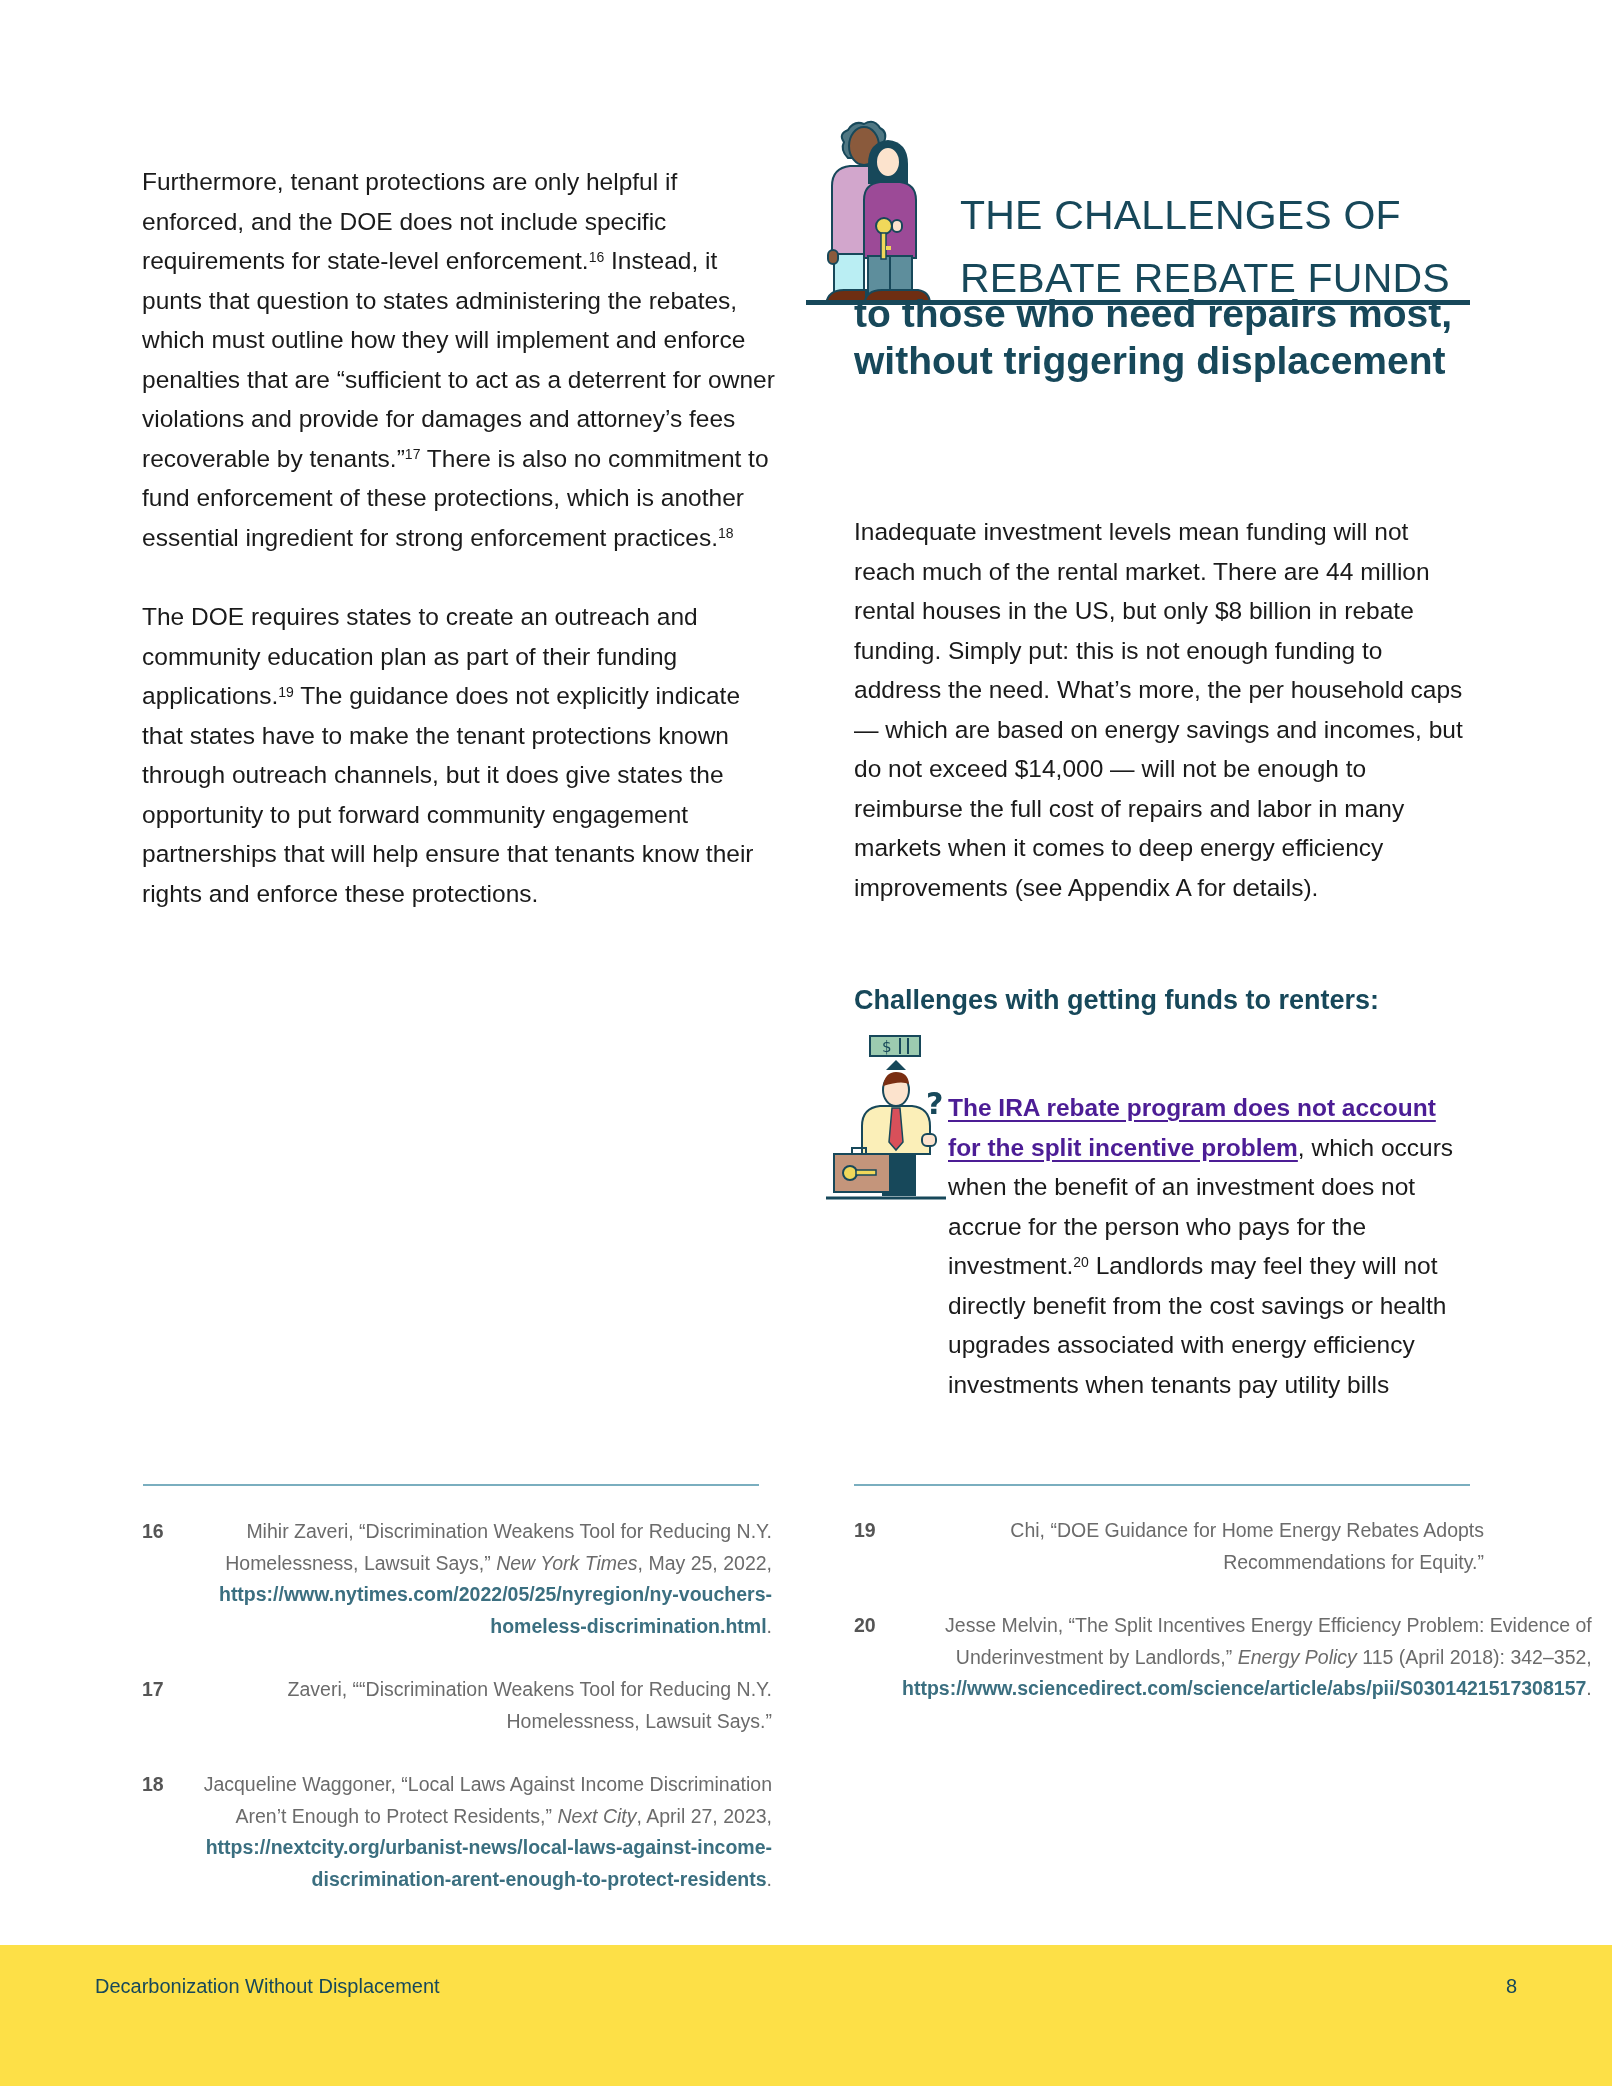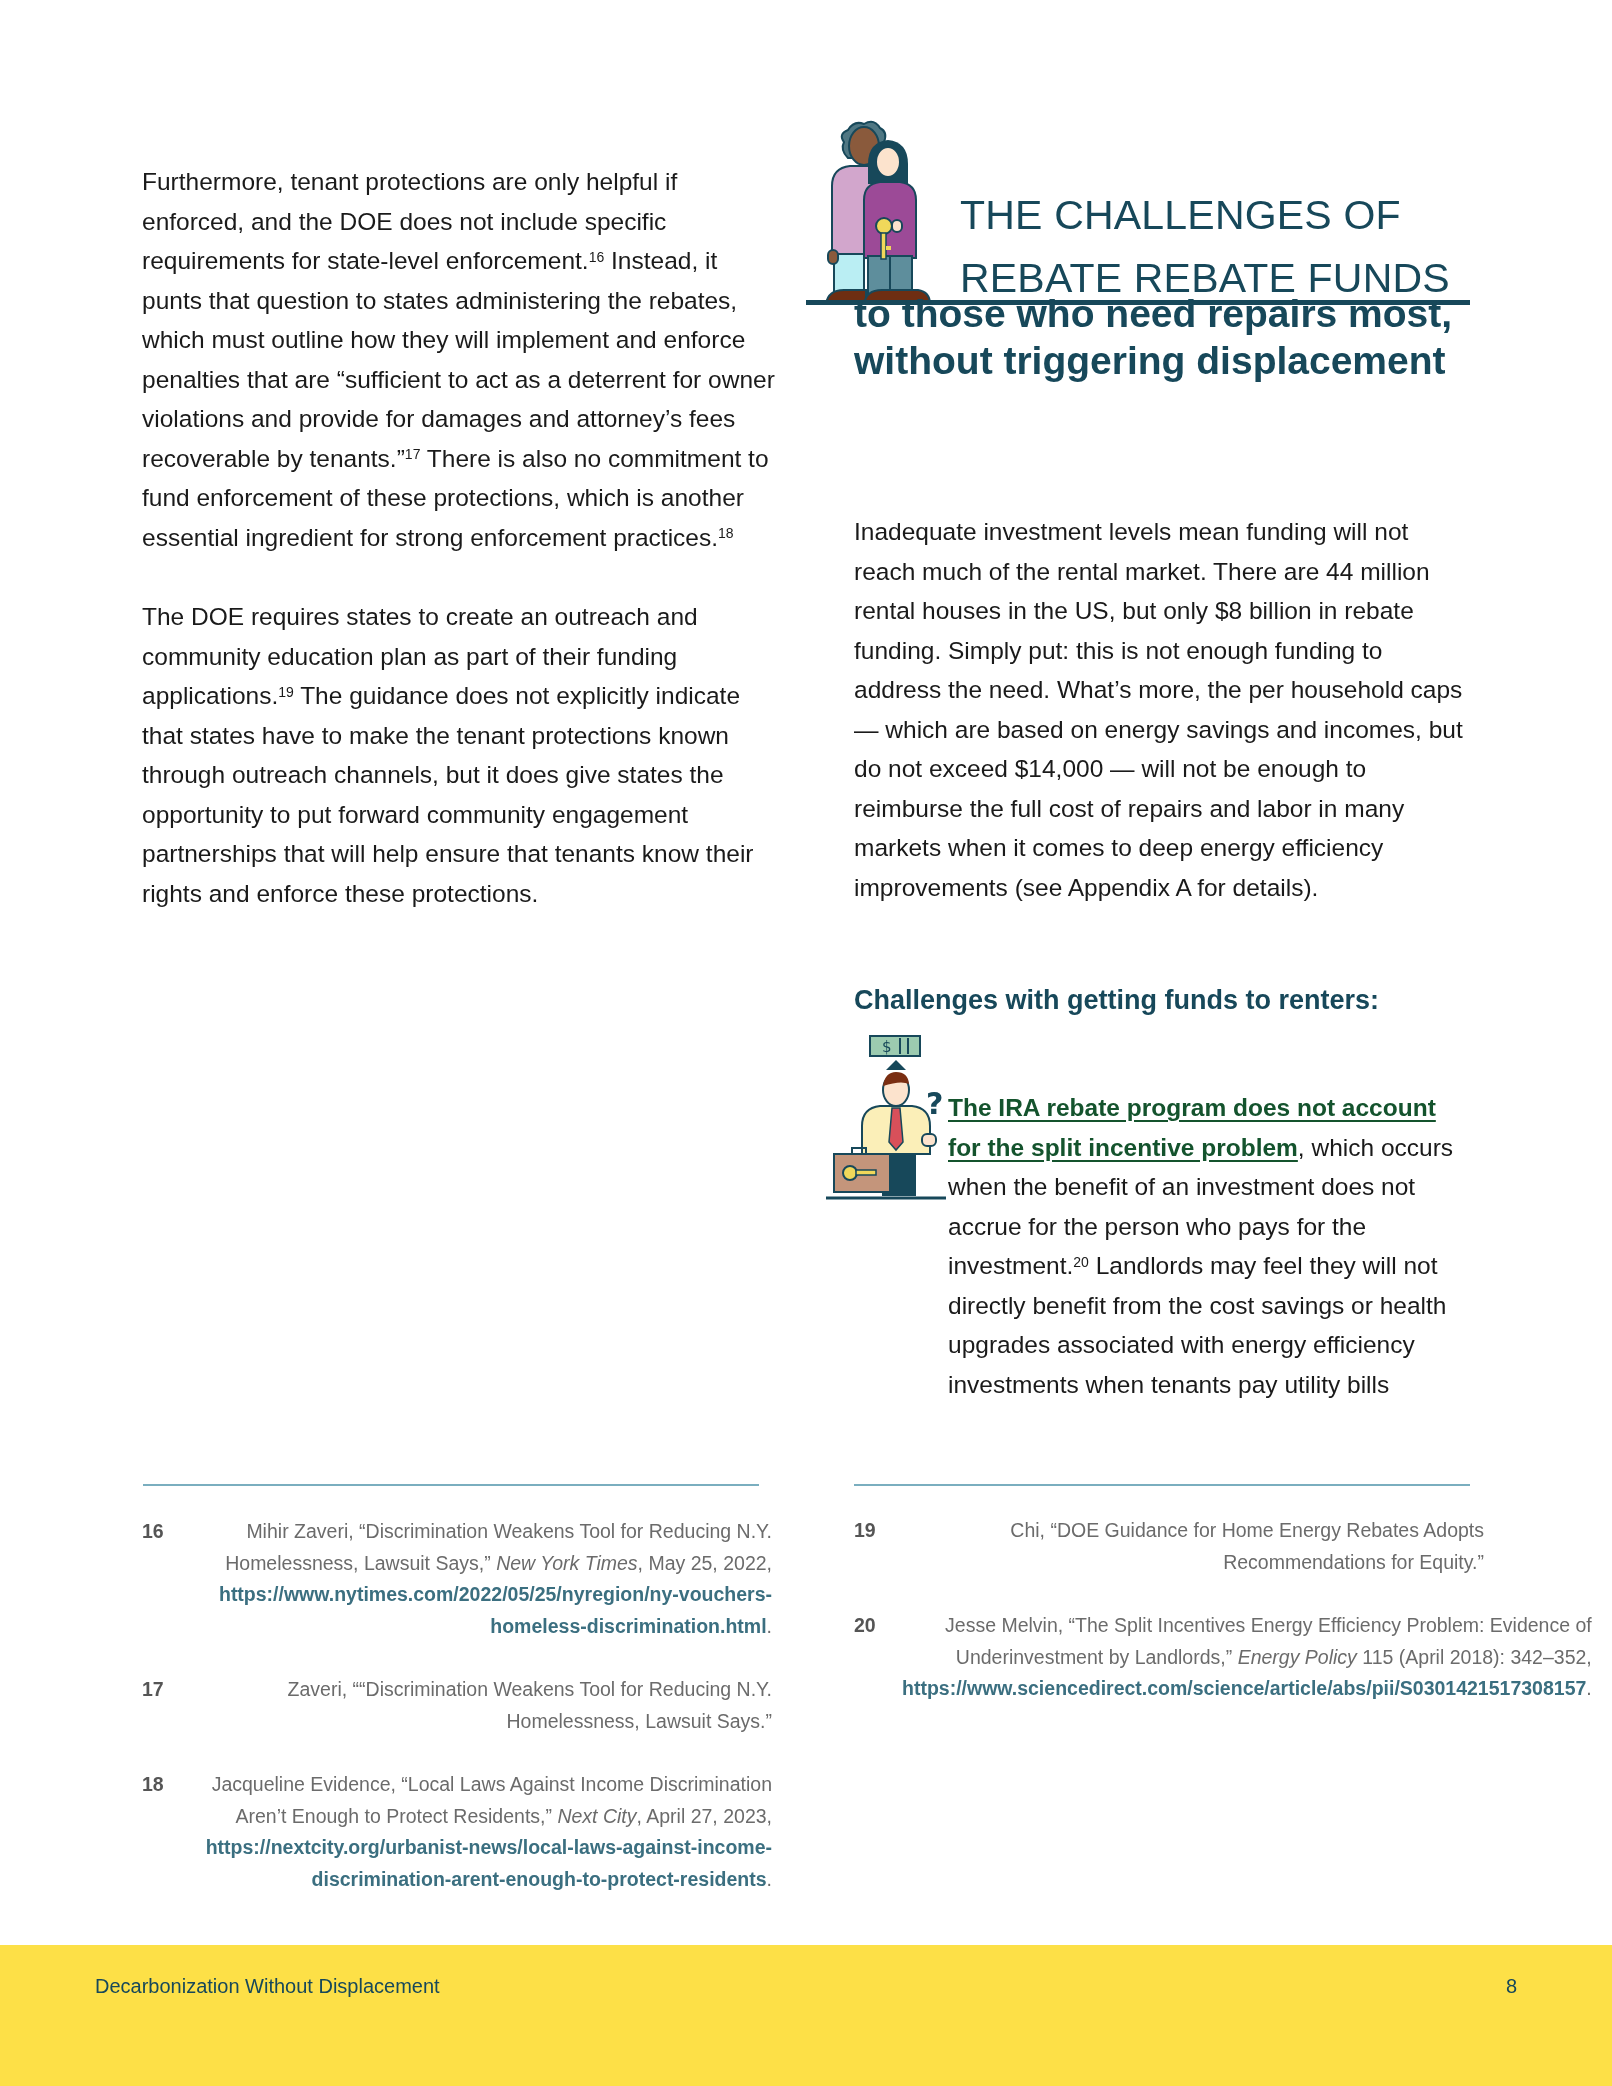--- a/index.html
+++ b/index.html
@@ -16,21 +16,21 @@
   #header-title { position: absolute; left: 154px; top: 68px; font-size: 41px; line-height: 63px; color: #17485a; font-weight: normal; letter-spacing: 0.2px; margin: 0; }
   #header-rule { position: absolute; left: 0; top: 184px; width: 664px; height: 5px; background: #17485a; }
   #header-sub { position: absolute; left: 854px; top: 290px; width: 620px; font-size: 39px; line-height: 47px; color: #17485a; font-weight: bold; margin: 0; }
 
   #right-para { position: absolute; left: 854px; top: 512px; width: 620px; }
   #challenges-heading { position: absolute; left: 854px; top: 985px; font-size: 27px; font-weight: bold; color: #17485a; margin: 0; }
 
   #challenge-item { position: absolute; left: 826px; top: 1034px; width: 650px; }
   #man-illus { position: absolute; left: 0; top: 0; width: 126px; height: 168px; }
   #challenge-text { position: absolute; left: 122px; top: 54px; width: 520px; font-size: 24.5px; line-height: 39.5px; margin: 0; }
-  #challenge-text .link { color: #14532d; font-weight: bold; text-decoration: underline; text-underline-offset: 4px; }
+  #challenge-text .link { color: #4c1d95; font-weight: bold; text-decoration: underline; text-underline-offset: 4px; }
 
   .fn-rule { position: absolute; top: 1484px; height: 2px; background: #7aaebf; }
   #fn-rule-left { left: 143px; width: 616px; }
   #fn-rule-right { left: 854px; width: 616px; }
 
   .fn-col { position: absolute; top: 1516px; width: 630px; }
   #fn-left { left: 142px; }
   #fn-right { left: 854px; top: 1515px; }
   .fn { display: flex; font-size: 19.5px; line-height: 31.5px; color: #6b6b6b; margin-bottom: 32px; }
   .fn-num { width: 48px; flex: none; font-weight: bold; color: #555555; }
@@ -127,21 +127,21 @@
   <div class="fn">
     <span class="fn-num">16</span>
     <span class="fn-body"><span>Mihir Zaveri, “Discrimination Weakens Tool for Reducing N.Y. Homelessness, Lawsuit Says,” </span><em>New York Times</em><span>, May 25, 2022, </span><a class="fn-link">https://www.nytimes.com/2022/05/25/nyregion/ny-vouchers-homeless-discrimination.html</a><span>.</span></span>
   </div>
   <div class="fn">
     <span class="fn-num">17</span>
     <span class="fn-body"><span>Zaveri, ““Discrimination Weakens Tool for Reducing N.Y. Homelessness, Lawsuit Says.”</span></span>
   </div>
   <div class="fn">
     <span class="fn-num">18</span>
-    <span class="fn-body"><span>Jacqueline Evidence, “Local Laws Against Income Discrimination Aren’t Enough to Protect Residents,” </span><em>Next City</em><span>, April 27, 2023, </span><a class="fn-link">https://nextcity.org/urbanist-news/local-laws-against-income-discrimination-arent-enough-to-protect-residents</a><span>.</span></span>
+    <span class="fn-body"><span>Jacqueline Waggoner, “Local Laws Against Income Discrimination Aren’t Enough to Protect Residents,” </span><em>Next City</em><span>, April 27, 2023, </span><a class="fn-link">https://nextcity.org/urbanist-news/local-laws-against-income-discrimination-arent-enough-to-protect-residents</a><span>.</span></span>
   </div>
 </div>
 
 <div id="fn-right" class="fn-col">
   <div class="fn">
     <span class="fn-num">19</span>
     <span class="fn-body"><span>Chi, “DOE Guidance for Home Energy Rebates Adopts Recommendations for Equity.”</span></span>
   </div>
   <div class="fn">
     <span class="fn-num">20</span>

